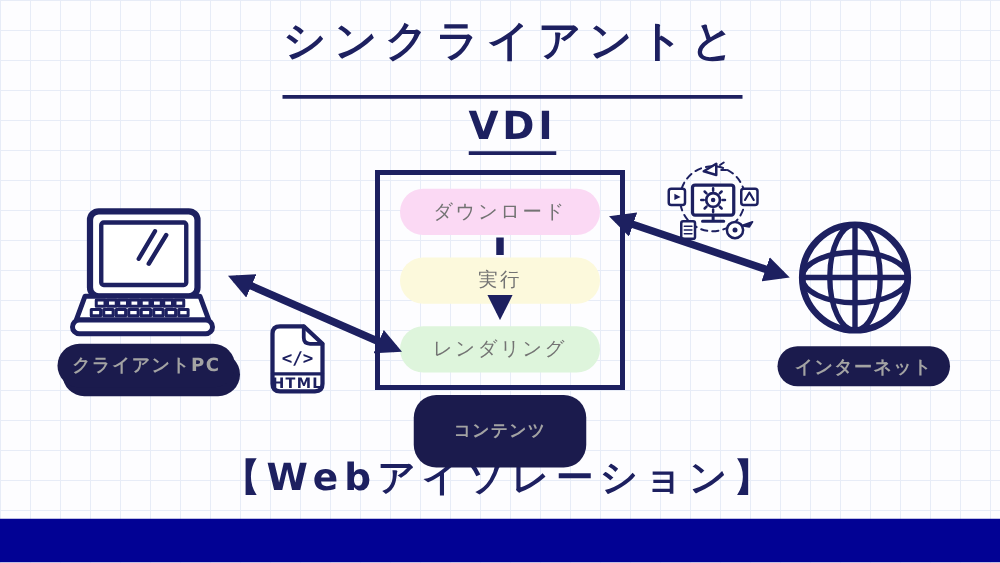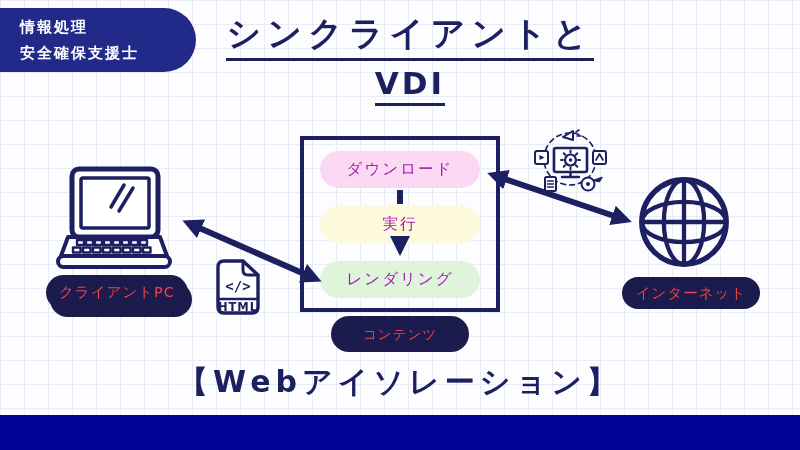--- a/index.html
+++ b/index.html
@@ -18,72 +18,68 @@
     background:#212a89;border-radius:0 32px 32px 0;
     color:#ffffff;font-weight:bold;font-size:15px;line-height:1.7;
     padding:7px 0 0 20px;box-sizing:border-box;letter-spacing:2px;
   }
   .title{
     position:absolute;left:200px;top:12px;width:420px;text-align:center;
     color:#1d2060;font-weight:bold;
   }
   .title .t1{
     display:inline-block;font-size:34px;letter-spacing:6px;
-    border-bottom:3.5px solid #1d2060;padding-bottom:3px;line-height:1.25;
+    border-bottom:3.5px solid #1d2060;padding-bottom:21px;line-height:1.25;
   }
   .title .t2{
     display:inline-block;font-size:31px;letter-spacing:3px;margin-top:5px;
     border-bottom:3.5px solid #1d2060;padding-bottom:2px;line-height:1.15;
   }
   
   .proc-box{
     position:absolute;left:300px;top:136px;width:200px;height:176px;
     border:4px solid #1d2060;box-sizing:border-box;background:transparent;
   }
   .step-pill{
     position:absolute;left:320px;width:160px;height:37px;border-radius:19px;
     display:flex;align-items:center;justify-content:center;
-    font-size:15.5px;letter-spacing:2px;color:#a21caf;z-index:2;
+    font-size:15.5px;letter-spacing:2px;color:#737373;z-index:2;
   }
   .step-pink{top:151px;background:#fbd9f4;}
   .step-yellow{top:206px;background:#fcf9dc;}
   .step-green{top:261px;background:#def5dc;}
   
   .node-label{
-    position:absolute;background:#1b1b4d;color:#ef4444;font-weight:normal;
+    position:absolute;background:#1b1b4d;color:#a3a3a3;font-weight:bold;
     display:flex;align-items:center;justify-content:center;
     letter-spacing:1px;z-index:4;
   }
   .client-label{left:46px;top:275px;width:142px;height:35px;border-radius:18px;
     font-size:14.5px;box-shadow:4px 7px 0 #1b1b4d;}
   .internet-label{left:622px;top:277px;width:138px;height:32px;border-radius:16px;
     font-size:14.5px;text-align:right;}
   .server-badge{
-    left:331px;top:316px;width:138px;height:36px;border-radius:18px;
+    left:331px;top:316px;width:138px;height:58px;border-radius:18px;
     font-size:13.5px;flex-direction:column;line-height:1.5;z-index:4;
   }
   
   .caption{
     position:absolute;left:0;top:362px;width:800px;text-align:center;
     color:#1d2060;font-weight:bold;font-size:30px;letter-spacing:5px;
   }
   .footer-bar{position:absolute;left:0;top:415px;width:800px;height:35px;background:#020294;}
   
   .icon-abs{position:absolute;z-index:2;}
   .arrow-layer{position:absolute;left:0;top:0;width:800px;height:450px;z-index:3;pointer-events:none;}
 </style>
 </head>
 <body>
 
 <div class="stage">
 
-  <div class="cert-badge">
-    <div>情報処理</div>
-    <div>安全確保支援士</div>
-  </div>
 
   <div class="title">
     <span class="t1">シンクライアントと</span><br>
     <span class="t2">VDI</span>
   </div>
 
   <svg class="icon-abs" style="left:56px;top:166px;" width="116" height="108" viewBox="0 0 116 108">
     <g fill="#ffffff" stroke="#1d2060" stroke-linejoin="round" stroke-linecap="round">
       <rect x="16" y="3" width="86" height="68" rx="7" stroke-width="5"></rect>
       <rect x="25" y="12" width="68" height="50" rx="2" stroke-width="3.5"></rect>

